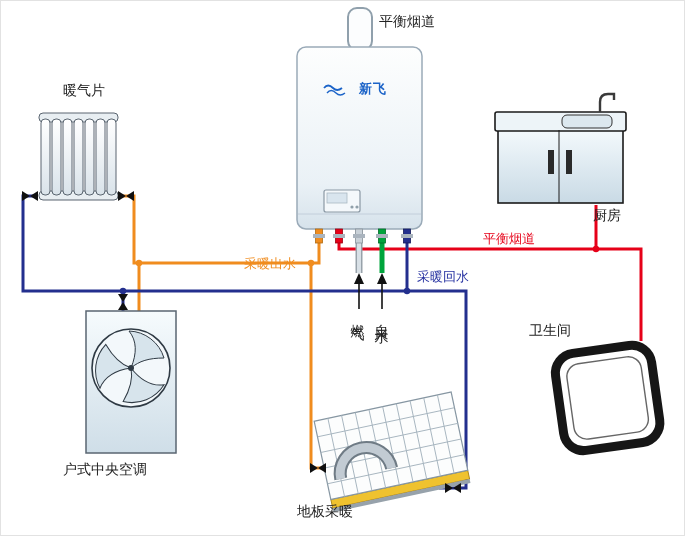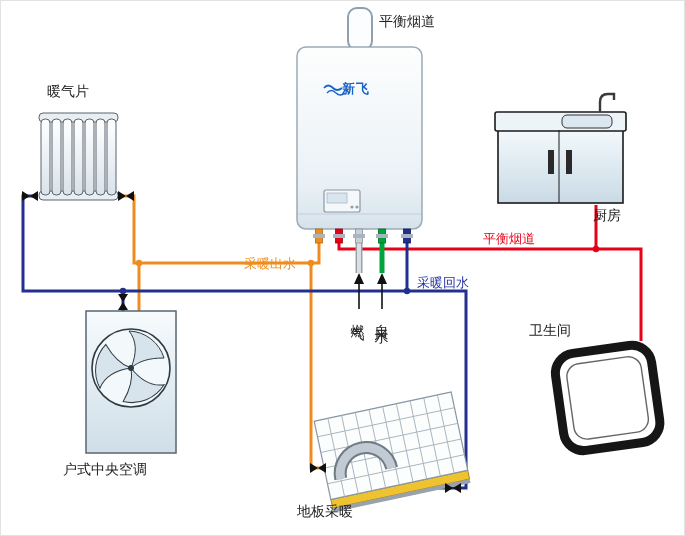--- a/index.html
+++ b/index.html
@@ -160,25 +160,25 @@
     <line x1="358" y1="308" x2="358" y2="281" stroke="#111111" stroke-width="1.6"></line>
     <polygon points="358,272 353,283 363,283" fill="#111111"></polygon>
   </g>
   <g>
     <line x1="381" y1="308" x2="381" y2="281" stroke="#111111" stroke-width="1.6"></line>
     <polygon points="381,272 376,283 386,283" fill="#111111"></polygon>
   </g>
 </svg>
 
 <div class="lbl" style="left:378px;top:12px;">平衡烟道</div>
-<div class="lbl" style="left:46px;top:82px;">暖气片</div>
+<div class="lbl" style="left:62px;top:82px;font-family:Liberation Mono, monospace;">暖气片</div>
 <div class="lbl" style="left:592px;top:206px;text-align:right;">厨房</div>
 <div class="lbl small red" style="left:482px;top:231px;">平衡烟道</div>
 <div class="lbl small orange" style="left:243px;top:256px;">采暖出水</div>
-<div class="lbl small blue" style="left:416px;top:275px;">采暖回水</div>
+<div class="lbl small blue" style="left:416px;top:269px;">采暖回水</div>
 <div class="lbl v" style="left:349px;top:312px;">燃气</div>
 <div class="lbl v" style="left:373px;top:312px;">自来水</div>
 <div class="lbl" style="left:528px;top:322px;font-family:Liberation Serif, serif;">卫生间</div>
 <div class="lbl" style="left:62px;top:460px;">户式中央空调</div>
 <div class="lbl" style="left:296px;top:502px;text-align:center;">地板采暖</div>
-<div class="lbl logo" style="left:341px;top:81px;">新飞</div>
+<div class="lbl logo" style="left:358px;top:81px;">新飞</div>
 
 </div>
 
 </body></html>

